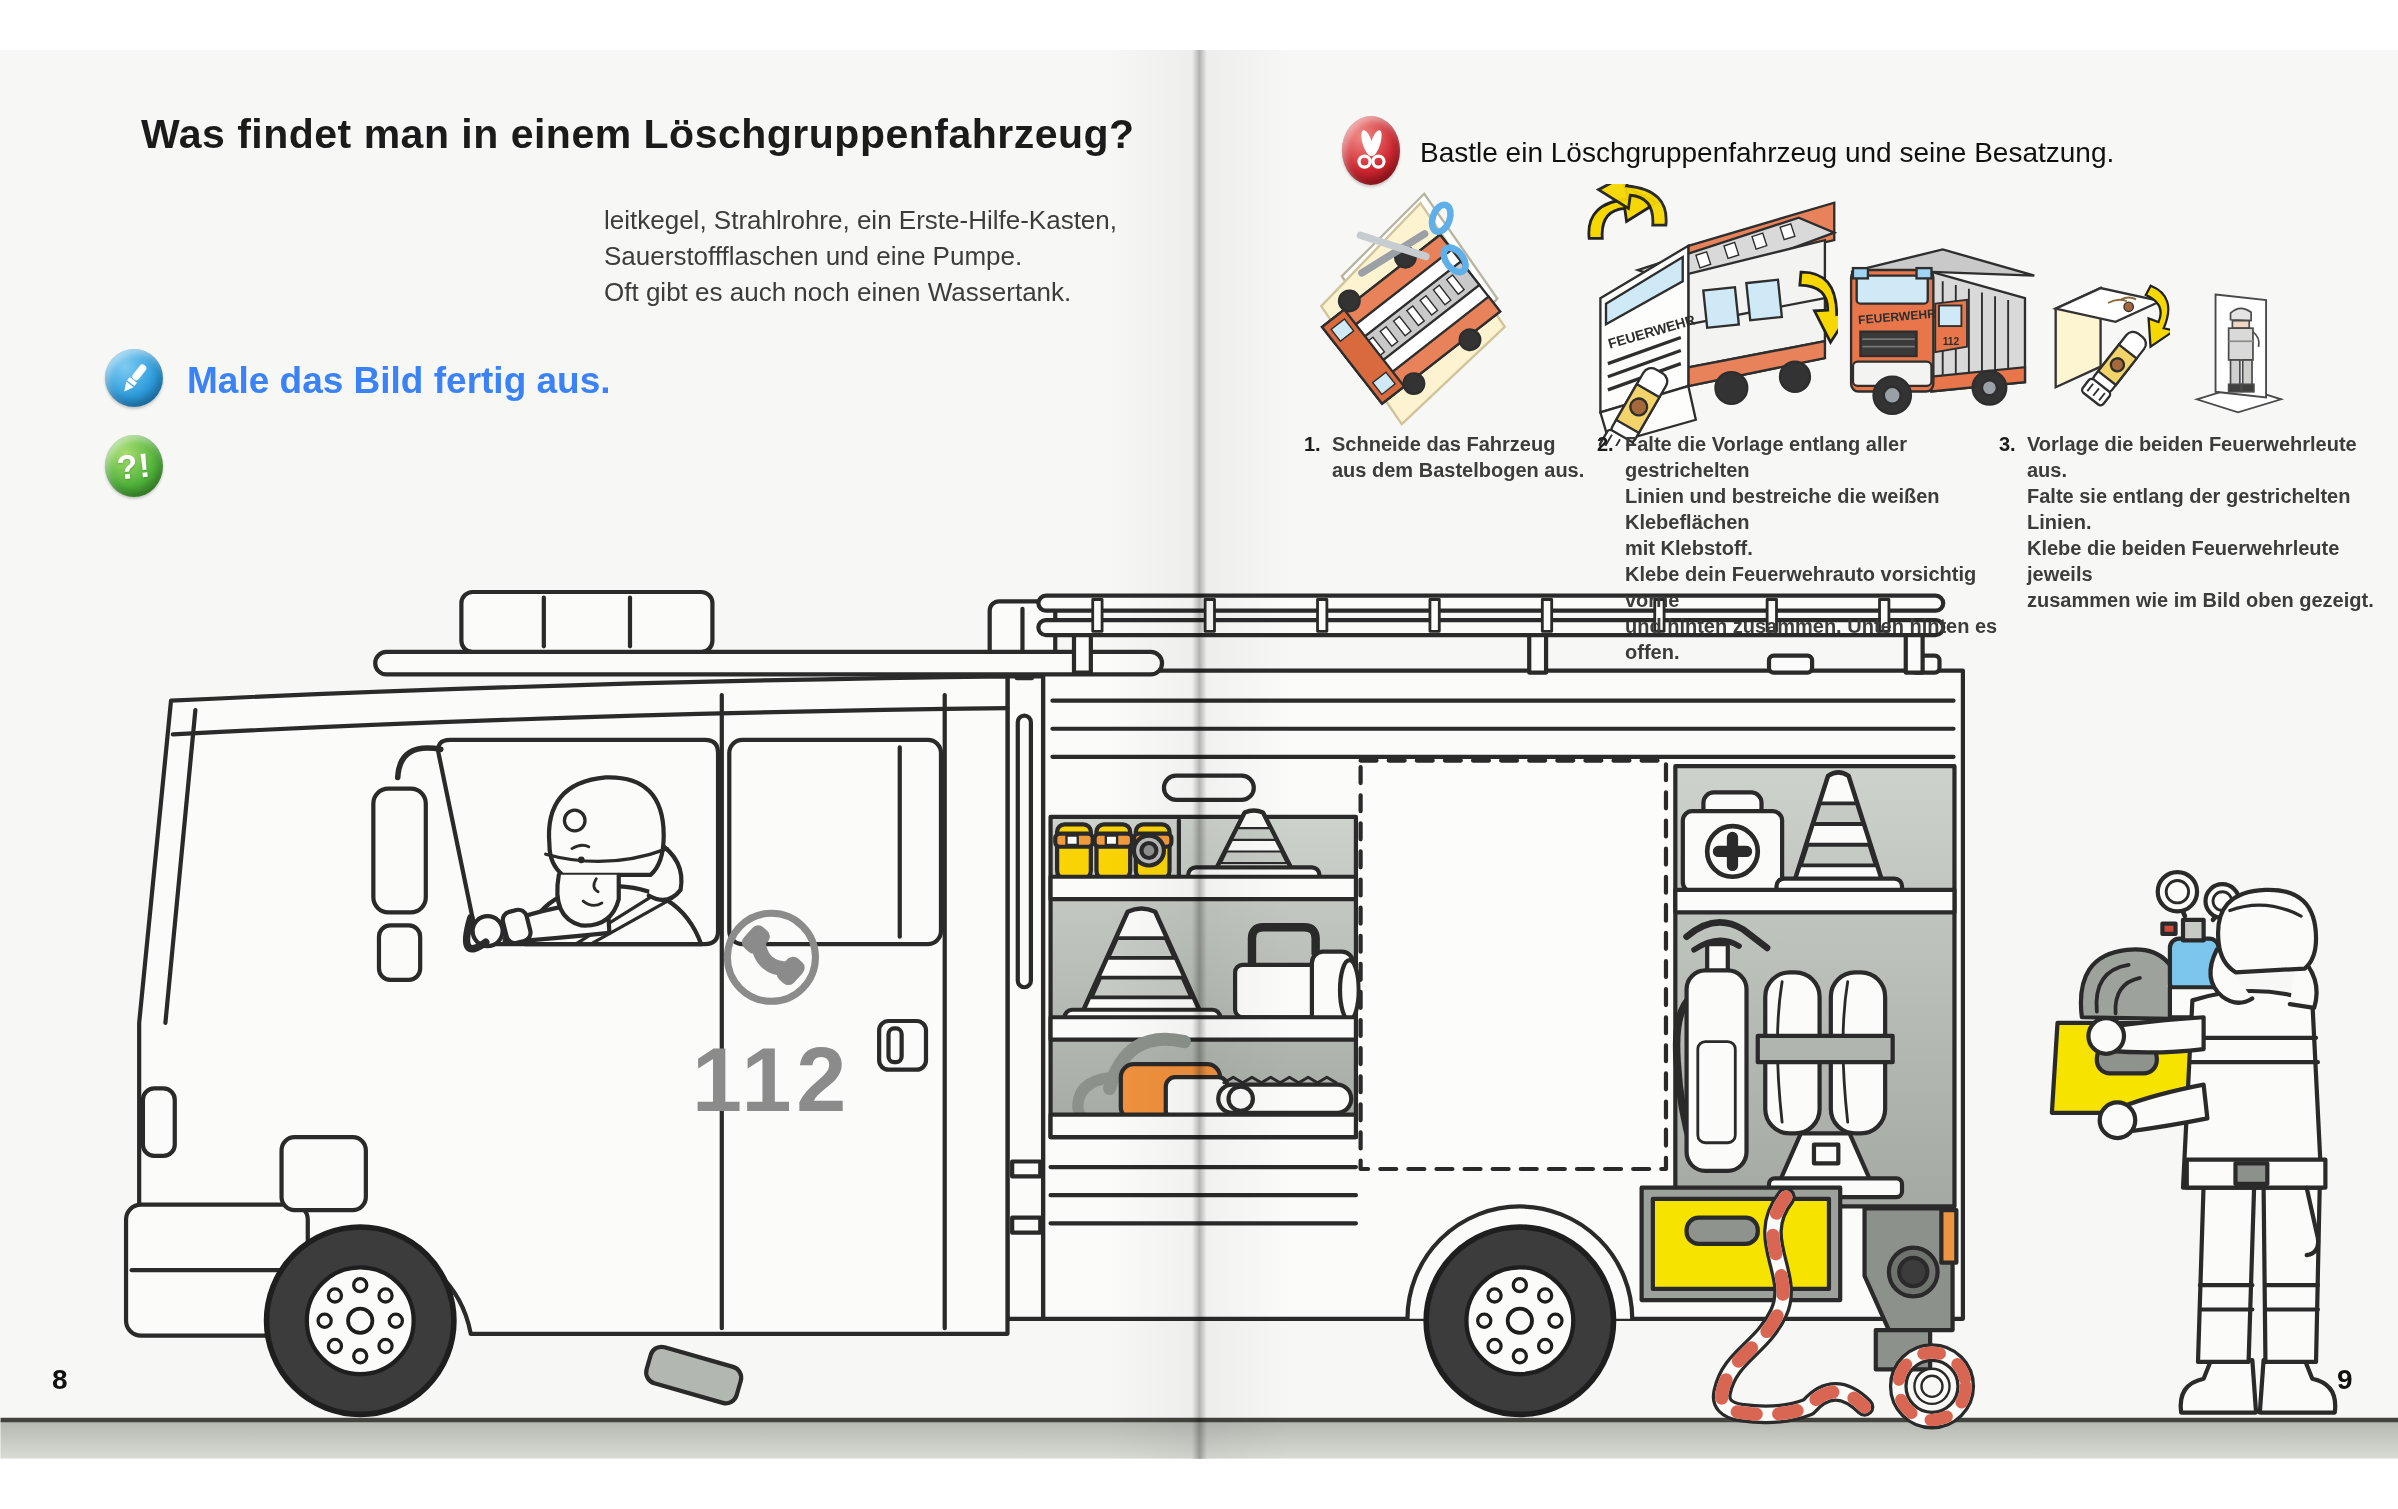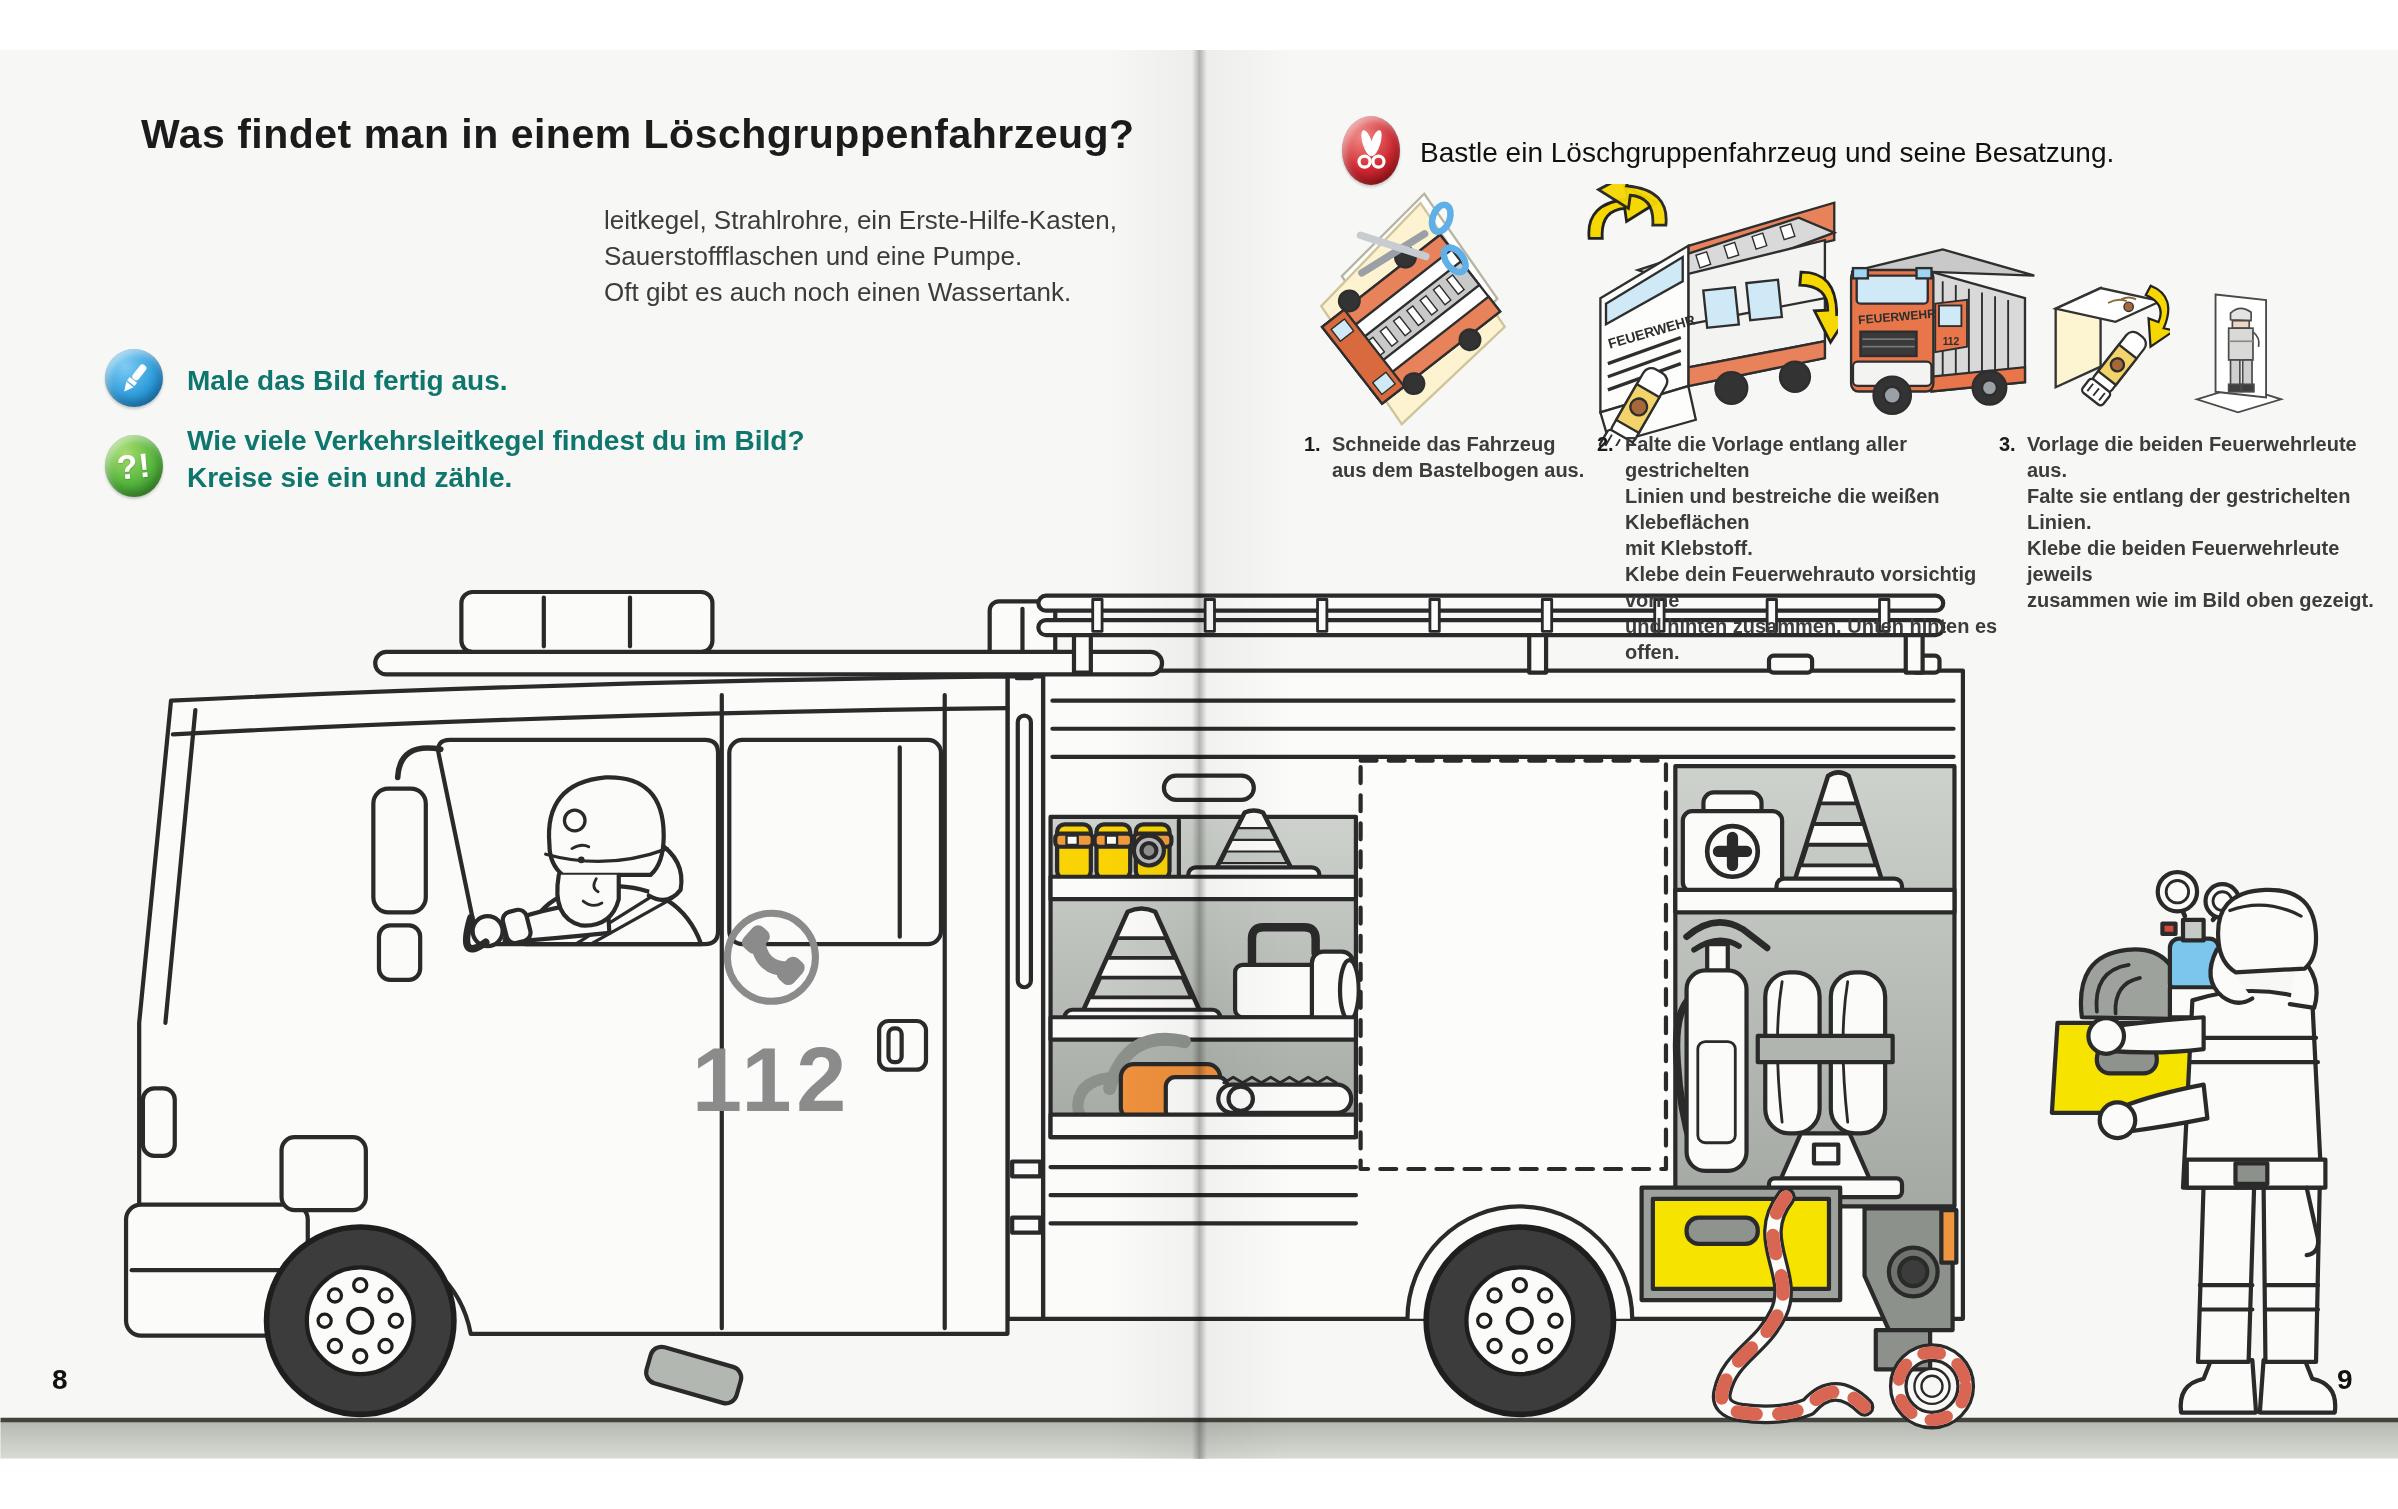--- a/index.html
+++ b/index.html
@@ -16,21 +16,21 @@
   .badge{position:absolute;border-radius:50%;display:flex;align-items:center;justify-content:center;
          box-shadow:inset -2.8px -5.6px 9.4px rgba(0,0,0,.25), inset 2.8px 4.7px 7.5px rgba(255,255,255,.55), 0 1.9px 2.8px rgba(0,0,0,.2);}
   .badge.blue{left:105px;top:349px;width:58px;height:58px;
      background:radial-gradient(circle at 35% 30%, #7ecbf2 0%, #2f9ddd 55%, #1372b4 100%);}
   .badge.green{left:105px;top:435px;width:58px;height:62px;
      background:radial-gradient(circle at 35% 30%, #a8dd6e 0%, #52b43c 55%, #2f8424 100%);}
   .badge.red{left:1342px;top:116px;width:58px;height:69px;
      background:radial-gradient(circle at 35% 30%, #f08a85 0%, #cf2730 55%, #8f0d14 100%);}
   .qglyph{color:#fff;font-weight:bold;font-size:34px;transform:rotate(-6deg);letter-spacing:0.9px;
           text-shadow:0 0.9px 1.9px rgba(0,0,0,.25);}
-  .task-text{position:absolute;font-size:28px;font-weight:bold;color:#0f766e;line-height:37px;white-space:pre-line;}
+  .task-text{position:absolute;font-size:37px;font-weight:bold;color:#3b82f6;line-height:37px;white-space:pre-line;}
   .t1{left:187px;top:362px;} .t2{left:187px;top:422px;}
   .craft-head{position:absolute;left:1420px;top:137px;font-size:28px;font-weight:normal;color:#101010;white-space:nowrap;}
   .step{position:absolute;display:flex;font-size:20px;line-height:26px;color:#3c3c3c;}
   .step b{flex:0 0 28px;color:#1c1c1c;}
   .step .txt{white-space:pre-line;font-weight:bold;}
   .s1{left:1304px;top:431px;width:290px;}
   .s2{left:1597px;top:431px;width:422px;}
   .s3{left:1999px;top:431px;width:403px;}
   .pagenum{position:absolute;font-size:28px;font-weight:bold;color:#111;}
   .pn-l{left:52px;top:1364px;} .pn-r{left:2337px;top:1364px;}
@@ -462,22 +462,20 @@
         <rect x="15" y="22" width="10" height="4.5"></rect>
         <path d="M15,28 L25,28 L20,38 Z"></path>
       </g>
     </svg>
   </div>
   <div class="task-text t1">Male das Bild fertig aus.</div>
 
   <div class="badge green">
     <span class="qglyph">?!</span>
   </div>
-  <div class="task-text t2">Wie viele Verkehrsleitkegel findest du im Bild?
-Kreise sie ein und zähle.</div>
 
   <div class="badge red">
     <svg width="37" height="43" viewBox="0 0 40 46">
       <g stroke="#ffffff" fill="#ffffff">
         <ellipse cx="15.5" cy="15" rx="4.5" ry="14" transform="rotate(-17 15.5 15)"></ellipse>
         <ellipse cx="24.5" cy="15" rx="4.5" ry="14" transform="rotate(17 24.5 15)"></ellipse>
         <circle cx="12.5" cy="35" r="6" fill="none" stroke-width="3.5"></circle>
         <circle cx="27.5" cy="35" r="6" fill="none" stroke-width="3.5"></circle>
       </g>
     </svg>

